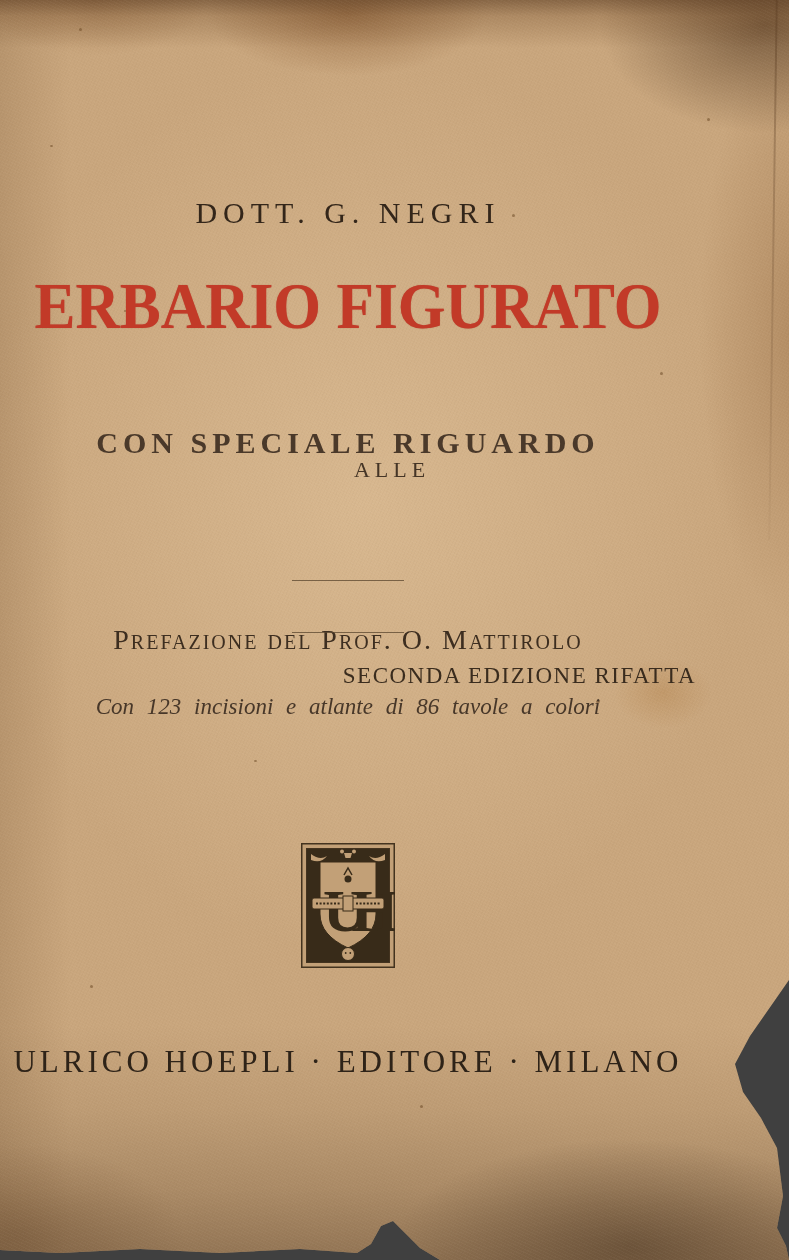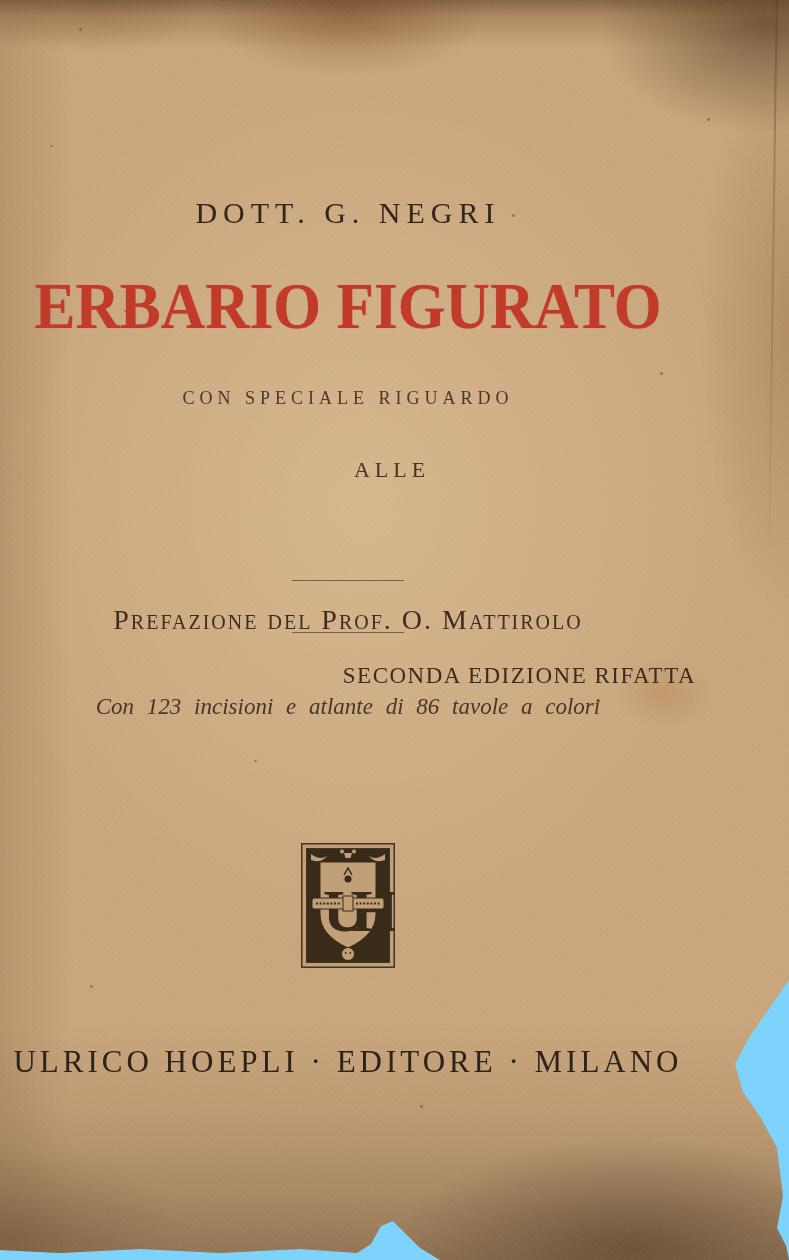--- a/index.html
+++ b/index.html
@@ -1,18 +1,18 @@
 <!DOCTYPE html>
 <html><head>
 <meta charset="utf-8">
 <style>
   html,body{margin:0;padding:0;background:#f7f3ec;}
   .scene{
     position:relative;width:789px;height:1260px;overflow:hidden;
-    background:#7dd3fc;
+    background:#404040;
     font-family:"Liberation Serif","DejaVu Serif",serif;
   }
   
   .page{
     position:absolute;inset:0;
     background-color:#c9a67d;
     background-image:
       linear-gradient(180deg, rgba(82,50,24,.55), rgba(101,63,30,.28) 16px, rgba(101,63,30,0) 48px),
       linear-gradient(0deg, rgba(84,60,38,.48), rgba(100,74,48,.30) 70px, rgba(106,80,52,.12) 150px, rgba(0,0,0,0) 235px),
       radial-gradient(230px 150px at 97% 2%, rgba(70,44,22,.60), rgba(70,44,22,0) 72%),
@@ -44,29 +44,29 @@
     transform:rotate(.8deg);
   }
   .speck{position:absolute;border-radius:50%;background:#6d4a26;opacity:.55;}
   
   .content{position:absolute;left:0;top:0;width:696px;height:100%;}
   .line{position:absolute;width:100%;text-align:center;white-space:nowrap;}
   .author{top:196px;font-size:30px;letter-spacing:6px;color:#33261a;}
   .title{top:268px;font-size:66px;font-weight:bold;color:#c23a28;
          text-shadow:0 0 1px rgba(150,38,22,.45);}
   .title-inner{display:inline-block;transform:scaleX(.93);transform-origin:center;}
-  .sub1{top:388px;font-size:18px;letter-spacing:5px;color:#4a392a;}
+  .sub1{top:426px;font-size:30px;letter-spacing:5px;color:#4a392a;font-weight:bold;}
   .sub2{top:457px;font-size:22px;letter-spacing:5px;color:#453526;margin-left:44px;}
   .sub3{top:502px;font-size:44px;font-weight:bold;letter-spacing:5px;color:#c6452f;
         text-shadow:0 0 1px rgba(160,48,28,.4);}
   .rule{position:absolute;left:50%;transform:translateX(-50%);width:112px;height:1px;
         background:#5a452e;opacity:.75;}
   .rule1{top:580px;}
   .rule2{top:632px;}
-  .preface{top:604px;font-size:28px;font-variant:small-caps;letter-spacing:2px;color:#3d2e20;}
+  .preface{top:624px;font-size:28px;font-variant:small-caps;letter-spacing:2px;color:#3d2e20;}
   .edition{top:663px;font-size:23px;letter-spacing:1.5px;color:#3a2c1e;text-align:right;}
   .ednote{top:694px;font-size:23px;font-style:italic;word-spacing:7px;color:#473729;}
   .imprint{top:1044px;font-size:31px;letter-spacing:4px;color:#2e2318;}
   
   .emblem{position:absolute;top:843px;left:50%;transform:translateX(-50%);}
 </style>
 </head>
 <body>
 
 <div class="scene">

